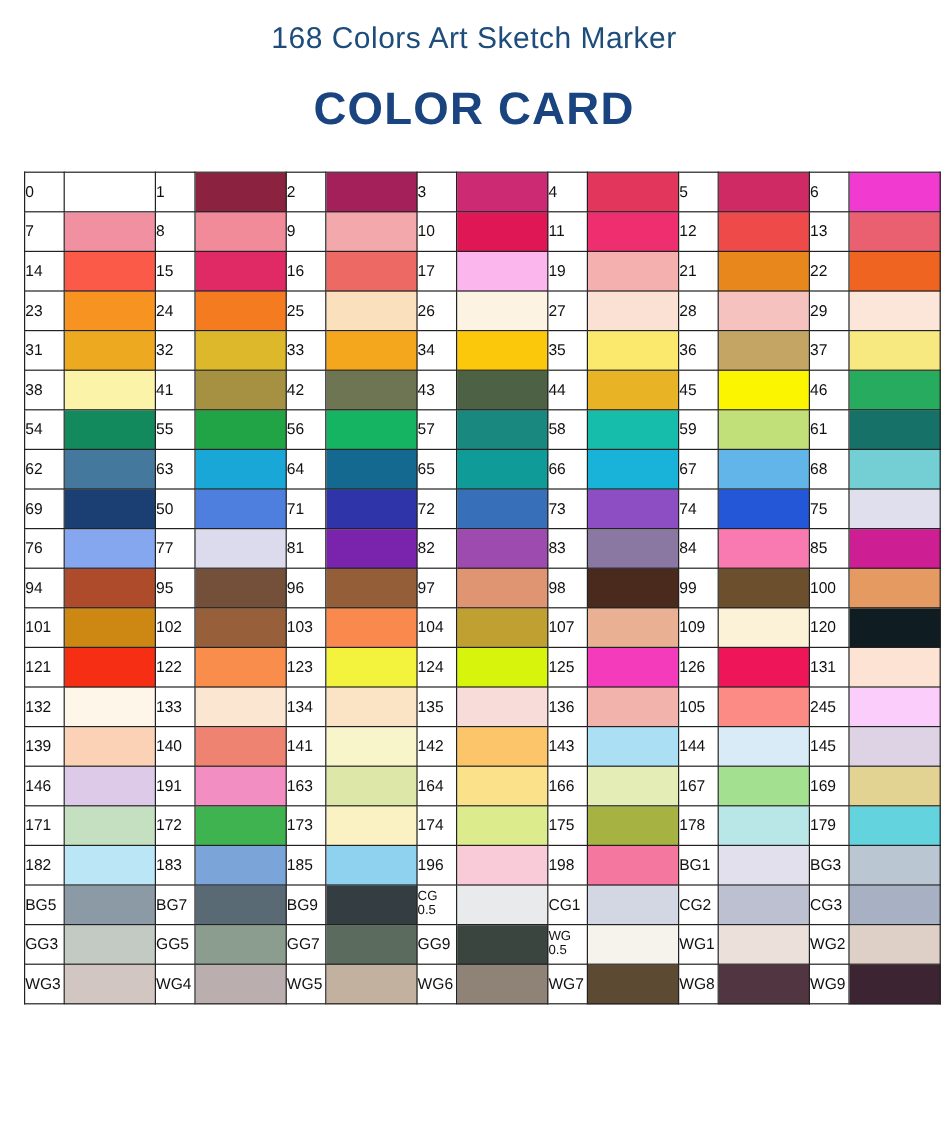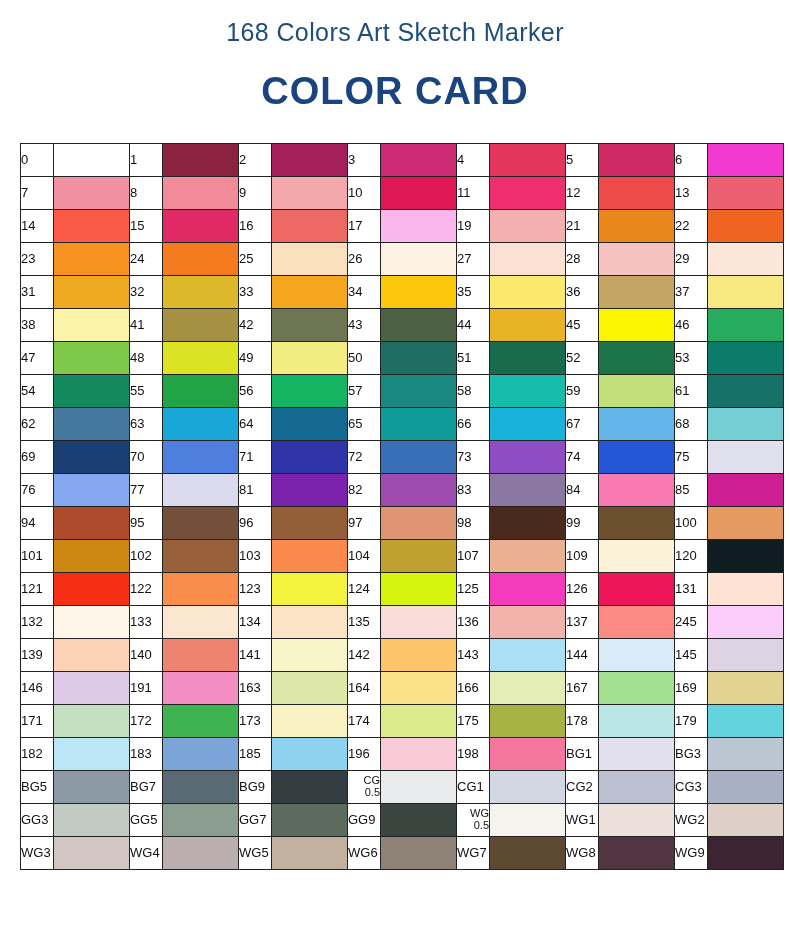--- a/index.html
+++ b/index.html
@@ -67,21 +67,20 @@
     color: #111111;
     text-align: left;
     padding-left: 4px;
     line-height: 1.05;
     white-space: pre-line;
     vertical-align: middle;
   }
   td.lbl.two-line {
     font-size: 11px;
     line-height: 1.05;
-    text-align: right;
   }
   td.sw {
     width: 75px;
   }
 </style>
 </head>
 <body>
 
 <div class="page">
 
@@ -183,36 +182,20 @@
             <td class="lbl">43</td>
             <td class="sw" style="background: rgb(77, 97, 69);"></td>
             <td class="lbl">44</td>
             <td class="sw" style="background: rgb(232, 179, 37);"></td>
             <td class="lbl">45</td>
             <td class="sw" style="background: rgb(252, 245, 0);"></td>
             <td class="lbl">46</td>
             <td class="sw" style="background: rgb(39, 171, 94);"></td>
           </tr>
           <tr>
-            <td class="lbl">47</td>
-            <td class="sw" style="background: rgb(127, 201, 74);"></td>
-            <td class="lbl">48</td>
-            <td class="sw" style="background: rgb(219, 227, 34);"></td>
-            <td class="lbl">49</td>
-            <td class="sw" style="background: rgb(242, 236, 129);"></td>
-            <td class="lbl">50</td>
-            <td class="sw" style="background: rgb(31, 110, 99);"></td>
-            <td class="lbl">51</td>
-            <td class="sw" style="background: rgb(24, 108, 77);"></td>
-            <td class="lbl">52</td>
-            <td class="sw" style="background: rgb(29, 116, 72);"></td>
-            <td class="lbl">53</td>
-            <td class="sw" style="background: rgb(13, 123, 105);"></td>
-          </tr>
-          <tr>
             <td class="lbl">54</td>
             <td class="sw" style="background: rgb(18, 138, 94);"></td>
             <td class="lbl">55</td>
             <td class="sw" style="background: rgb(33, 164, 70);"></td>
             <td class="lbl">56</td>
             <td class="sw" style="background: rgb(21, 180, 99);"></td>
             <td class="lbl">57</td>
             <td class="sw" style="background: rgb(25, 137, 127);"></td>
             <td class="lbl">58</td>
             <td class="sw" style="background: rgb(22, 189, 170);"></td>
@@ -233,21 +216,21 @@
             <td class="lbl">66</td>
             <td class="sw" style="background: rgb(25, 178, 217);"></td>
             <td class="lbl">67</td>
             <td class="sw" style="background: rgb(98, 181, 232);"></td>
             <td class="lbl">68</td>
             <td class="sw" style="background: rgb(115, 207, 212);"></td>
           </tr>
           <tr>
             <td class="lbl">69</td>
             <td class="sw" style="background: rgb(27, 63, 114);"></td>
-            <td class="lbl">70</td>
+            <td class="lbl">50</td>
             <td class="sw" style="background: rgb(78, 126, 222);"></td>
             <td class="lbl">71</td>
             <td class="sw" style="background: rgb(47, 53, 168);"></td>
             <td class="lbl">72</td>
             <td class="sw" style="background: rgb(55, 112, 184);"></td>
             <td class="lbl">73</td>
             <td class="sw" style="background: rgb(140, 78, 194);"></td>
             <td class="lbl">74</td>
             <td class="sw" style="background: rgb(35, 87, 216);"></td>
             <td class="lbl">75</td>
@@ -321,21 +304,21 @@
             <td class="lbl">132</td>
             <td class="sw" style="background: rgb(254, 246, 233);"></td>
             <td class="lbl">133</td>
             <td class="sw" style="background: rgb(251, 230, 209);"></td>
             <td class="lbl">134</td>
             <td class="sw" style="background: rgb(251, 227, 198);"></td>
             <td class="lbl">135</td>
             <td class="sw" style="background: rgb(247, 220, 217);"></td>
             <td class="lbl">136</td>
             <td class="sw" style="background: rgb(242, 179, 173);"></td>
-            <td class="lbl">137</td>
+            <td class="lbl">105</td>
             <td class="sw" style="background: rgb(252, 138, 133);"></td>
             <td class="lbl">245</td>
             <td class="sw" style="background: rgb(251, 205, 251);"></td>
           </tr>
           <tr>
             <td class="lbl">139</td>
             <td class="sw" style="background: rgb(251, 210, 181);"></td>
             <td class="lbl">140</td>
             <td class="sw" style="background: rgb(239, 131, 114);"></td>
             <td class="lbl">141</td>

